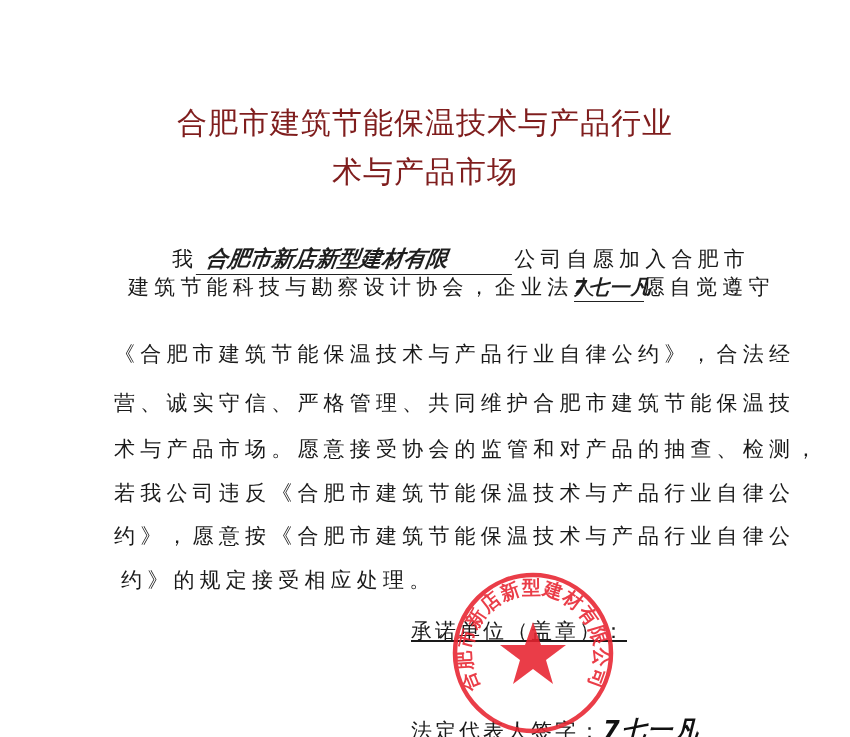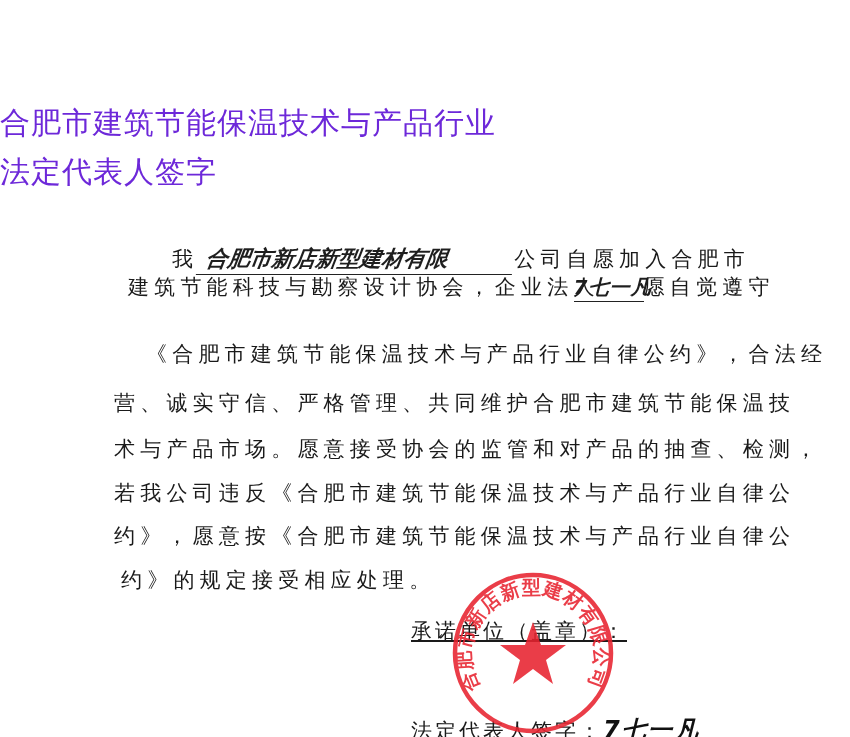--- a/index.html
+++ b/index.html
@@ -12,25 +12,25 @@
       height: 737px;
       position: relative;
       overflow: hidden;
       font-family: "DejaVu Serif", "Liberation Serif", serif;
       color: #1a1a1a;
     }
     .title {
       position: absolute;
       left: 0;
       width: 850px;
-      text-align: left;
+      text-align: center;
       font-family: Liberation Serif, serif;
       font-size: 30px;
       letter-spacing: 1px;
-      color: #6d28d9;
+      color: #7f1d1d;
     }
     .title.l1 { top: 103px; }
     .title.l2 { top: 152px; }
 
     .line {
       position: absolute;
       font-size: 21px;
       letter-spacing: 5.2px;
       white-space: nowrap;
       color: #1a1a1a;
@@ -83,31 +83,31 @@
       pointer-events: none;
       opacity: 0.88;
     }
   </style>
 </head>
 <body>
 
 <div>
 
   <div class="title l1">合肥市建筑节能保温技术与产品行业</div>
-  <div class="title l2">法定代表人签字</div>
+  <div class="title l2">术与产品市场</div>
 
   <div class="line" style="left:172px; top:244px;">
     <span>我</span><span class="underline-field company-field hand">合肥市新店新型建材有限</span><span>公司自愿加入合肥市</span>
   </div>
 
   <div class="line" style="left:128px; top:273px;">
     <span>建筑节能科技与勘察设计协会，企业法人</span><span class="underline-field rep-inline hand" style="margin-left:-26px;">7七一凡</span><span>愿自觉遵守</span>
   </div>
 
-  <div class="line" style="left:114px; top:340px;margin-left:32px;">《合肥市建筑节能保温技术与产品行业自律公约》，合法经</div>
+  <div class="line" style="left:114px; top:340px;">《合肥市建筑节能保温技术与产品行业自律公约》，合法经</div>
   <div class="line" style="left:114px; top:389px;">营、诚实守信、严格管理、共同维护合肥市建筑节能保温技</div>
   <div class="line" style="left:114px; top:435px;">术与产品市场。愿意接受协会的监管和对产品的抽查、检测，</div>
   <div class="line" style="left:114px; top:479px;">若我公司违反《合肥市建筑节能保温技术与产品行业自律公</div>
   <div class="line" style="left:114px; top:522px;">约》，愿意按《合肥市建筑节能保温技术与产品行业自律公</div>
   <div class="line" style="left:114px; top:566px;margin-left:7px;">约》的规定接受相应处理。</div>
 
   <div class="sig-line" style="left:411px; top:617px;">承诺单位（盖章）：</div>
 
   <div class="sig-line" style="left:411px; top:702px;margin-top:12px;">
     <span>法定代表人签字：</span><span class="sig-hand">7七一凡</span>

